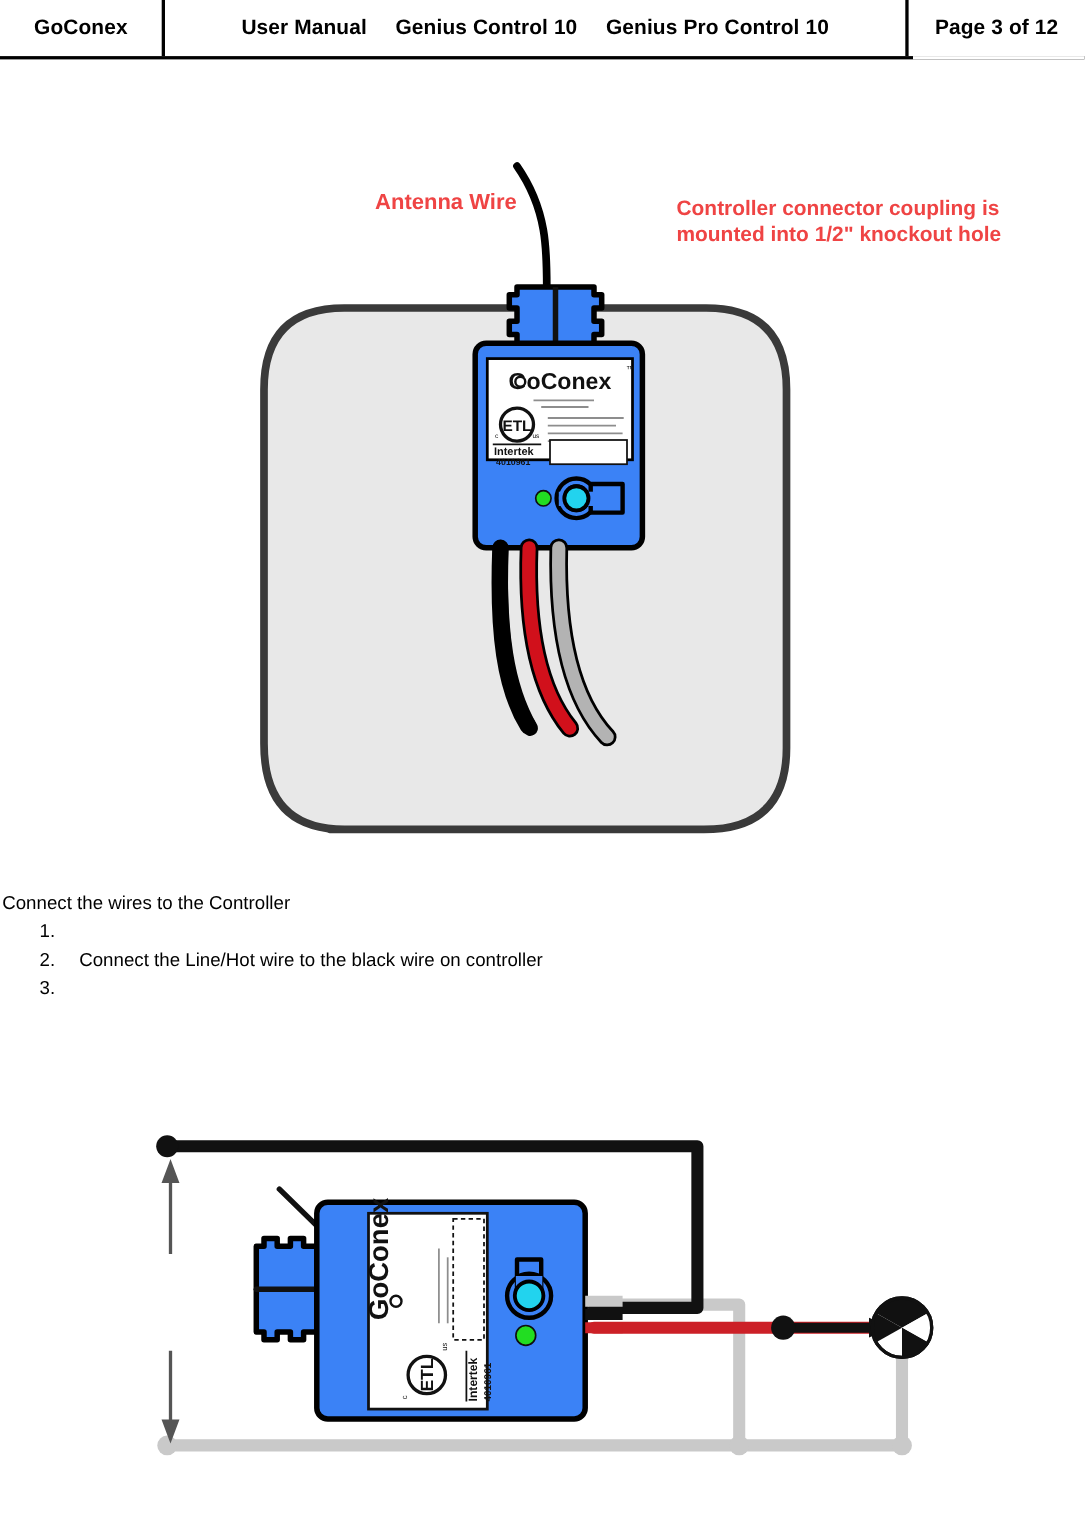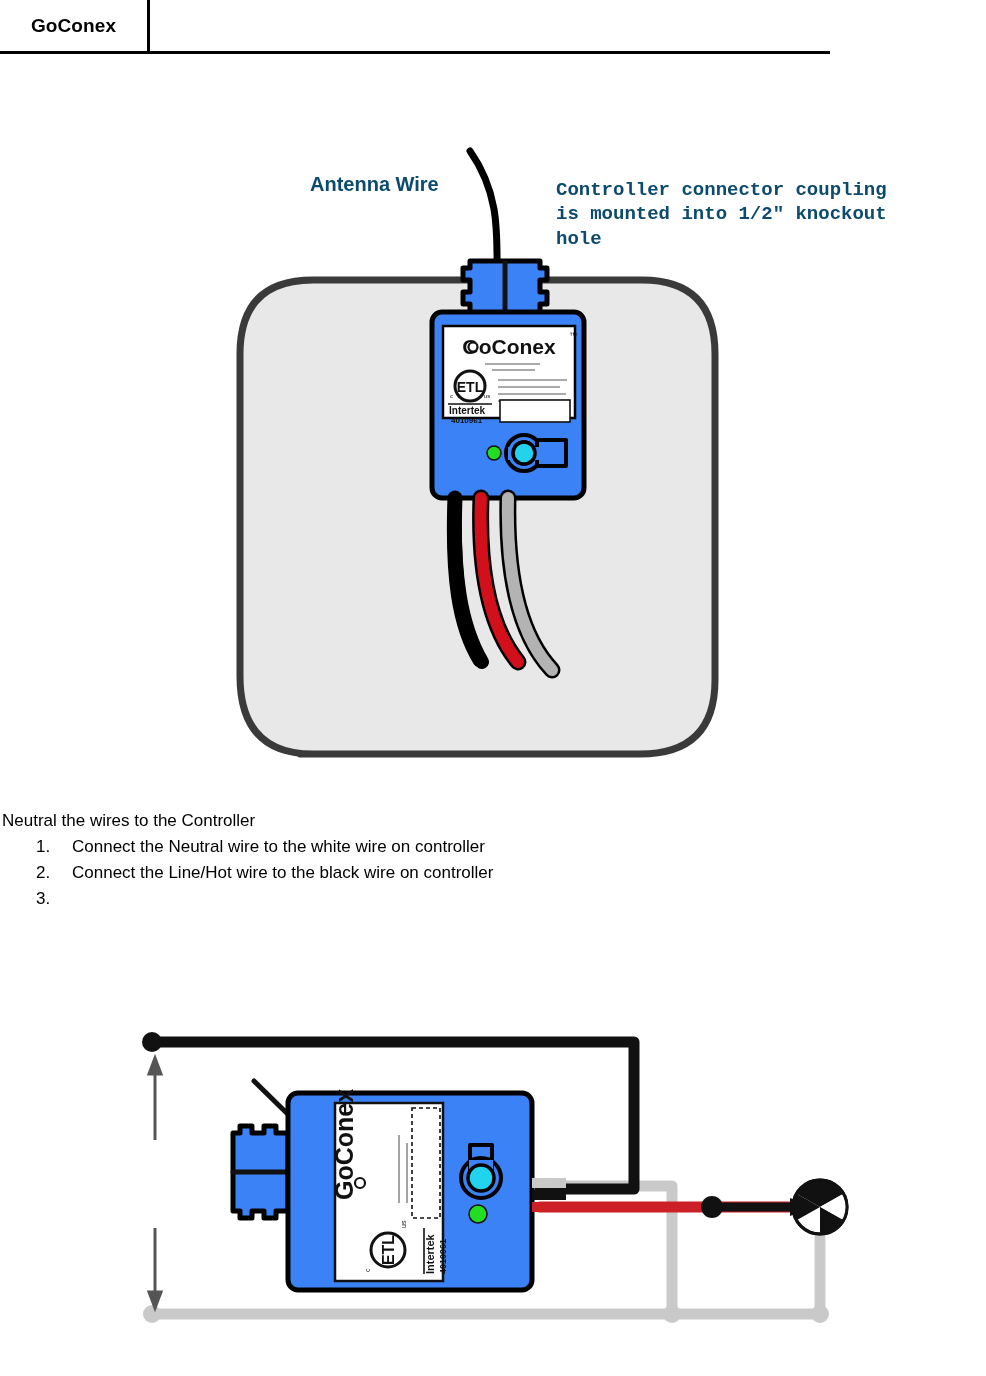--- a/index.html
+++ b/index.html
@@ -41,26 +41,27 @@
   .hdr-mid span{ display:inline-block; }
   .hdr-page{ width:160px; }
 
   
   .fig1{ position:relative; width:986px; height:760px; }
   .fig1 svg{ display:block; }
 
   .lbl{
     position:absolute;
     font-weight:700;
-    color:#0c4a6e;
+    color:#ef4444;
     white-space:nowrap;
     line-height:1.28;
+    margin-left:31px;
   }
   #lbl-antenna{ left:310px; top:118px; font-size:20px; }
-  #lbl-coupling{ left:556px; top:124px; font-size:19px; white-space:normal; width:360px;font-family:Liberation Mono, monospace; }
+  #lbl-coupling{ left:584px; top:124px; font-size:19px; white-space:normal; width:360px; }
   #lbl-junction{ left:388px; top:716px; font-size:20px; }
 
   
   .textblock{
     position:absolute;
     left:0; top:812px;
     width:986px;
     font-size:17px;
     line-height:1.0;
     font-family:"Liberation Sans", sans-serif;
@@ -77,20 +78,26 @@
 
   
   .fig2{ position:absolute; left:0; top:990px; width:986px; height:386px; }
   .fig2 svg{ display:block; }
 </style>
 </head>
 <body>
 
 <div class="header">
   <div class="hdr-cell hdr-brand">GoConex</div>
+  <div class="hdr-cell hdr-mid">
+    <span>User Manual</span>
+    <span>Genius Control 10</span>
+    <span>Genius Pro Control 10</span>
+  </div>
+  <div class="hdr-cell hdr-page">Page 3 of 12</div>
 </div>
 
 <div class="fig1">
   <svg width="986" height="760" viewBox="0 0 986 760" xmlns="http://www.w3.org/2000/svg">
 
     <g>
       <path d="M 313 226
                Q 240 226 240 300
                L 240 622
                Q 240 700 313 700
@@ -170,25 +177,24 @@
       <path d="M 508 444 C 506 528 522 584 552 616" fill="none" stroke="#000" stroke-width="17" stroke-linecap="round"></path>
       <path d="M 508 444 C 506 528 522 584 552 616" fill="none" stroke="#B3B3B3" stroke-width="12" stroke-linecap="round"></path>
     </g>
   </svg>
 
   <div class="lbl" id="lbl-antenna">Antenna Wire</div>
   <div class="lbl" id="lbl-coupling">Controller connector coupling is mounted into 1/2" knockout hole</div>
 </div>
 
 <div class="textblock">
-  <p class="t-line">Neutral the wires to the Controller</p>
+  <p class="t-line">Connect the wires to the Controller</p>
   <ul class="t-list">
     <li>
       <span class="t-num">1.</span>
-      <span>Connect the Neutral wire to the white wire on controller</span>
     </li>
     <li>
       <span class="t-num">2.</span>
       <span>Connect the Line/Hot wire to the black wire on controller</span>
     </li>
     <li>
       <span class="t-num">3.</span>
     </li>
   </ul>
   <div class="t-spacer"></div>

